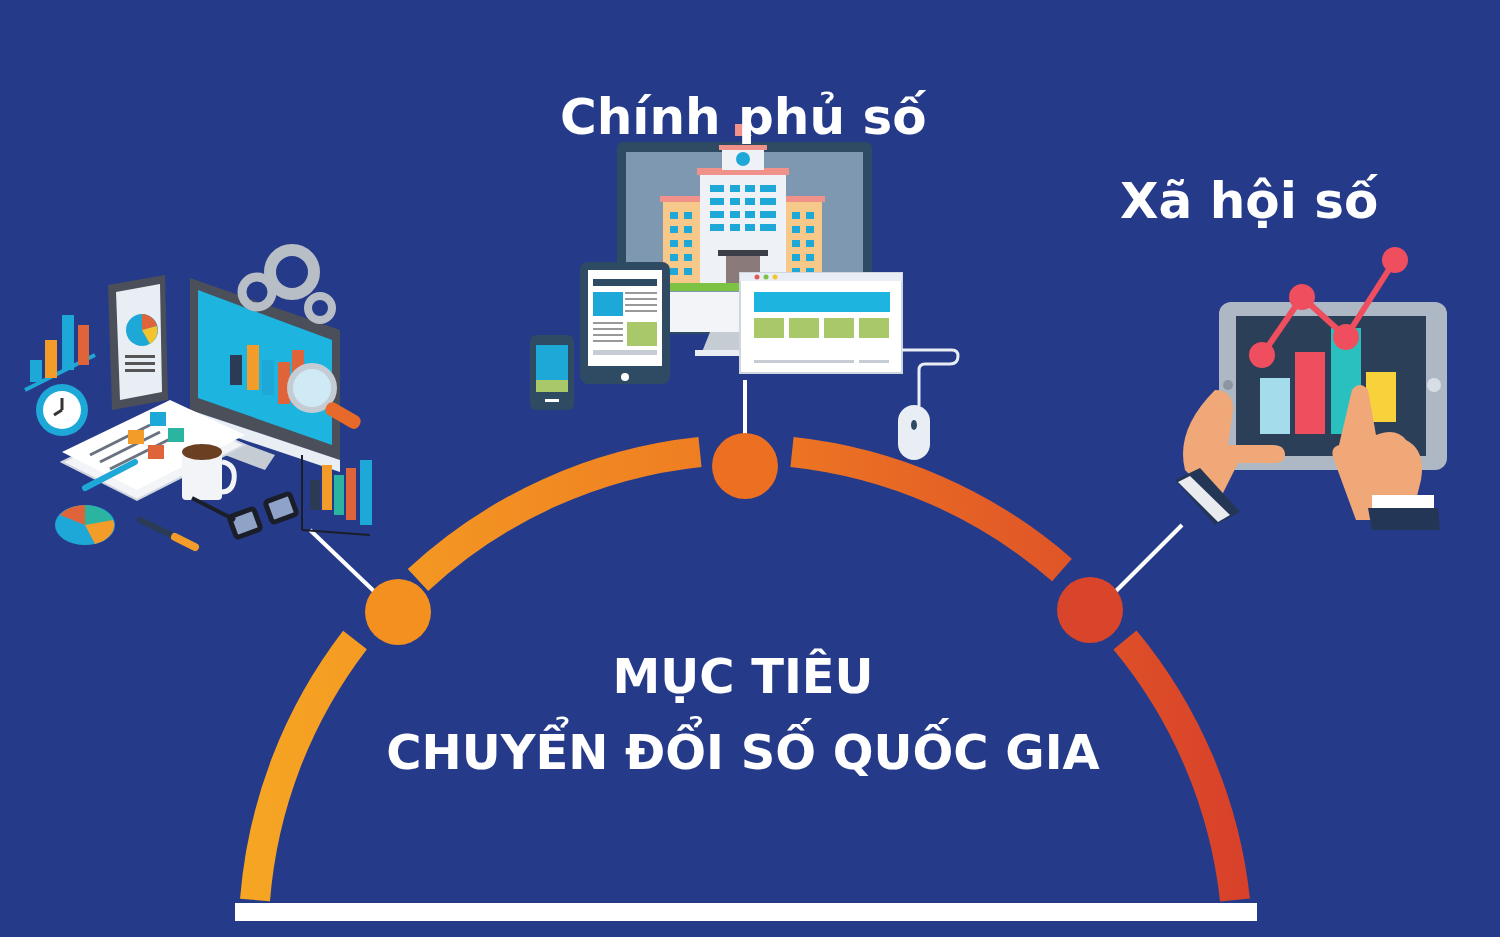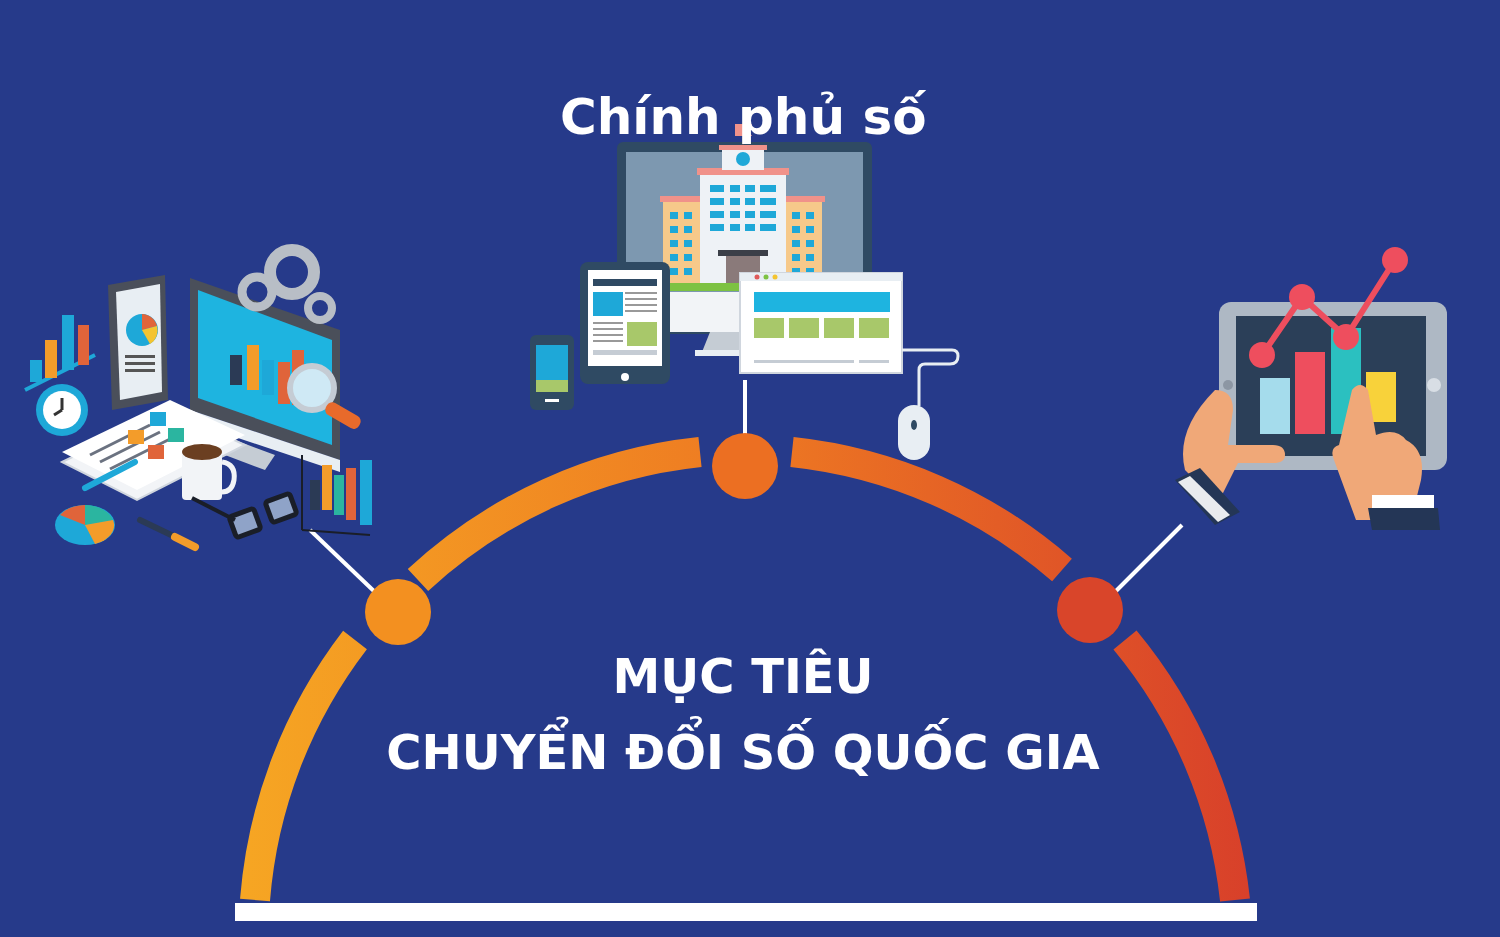--- a/index.html
+++ b/index.html
@@ -235,16 +235,17 @@
       <polygon points="1175,480 1200,468 1240,512 1215,525" fill="#243656"></polygon>
       <polygon points="1178,482 1190,476 1230,515 1218,522" fill="#ffffff" opacity="0.9"></polygon>
 
       <path d="M1352 390 q8 -10 16 0 l8 45 q20 -8 30 5 q20 10 15 40 l-10 40 h-55 l-22 -60 q-5 -12 5 -15 z" fill="#f0a878"></path>
       <rect x="1372" y="495" width="62" height="14" fill="#ffffff"></rect>
       <polygon points="1368,508 1438,508 1440,530 1372,530" fill="#243656"></polygon>
     </g>
   </svg>
 
   <div class="label pillar-title" style="left:560px;top:56px;margin-top:32px;">Chính phủ số</div>
+  <div class="label pillar-title" style="left:1120px;top:172px;">Xã hội số</div>
 
   <div class="center-title" style="top:648px;left:-7px;">MỤC TIÊU</div>
   <div class="center-title" style="top:724px;left:-7px;">CHUYỂN ĐỔI SỐ QUỐC GIA</div>
 </div>
 
 </body></html>

